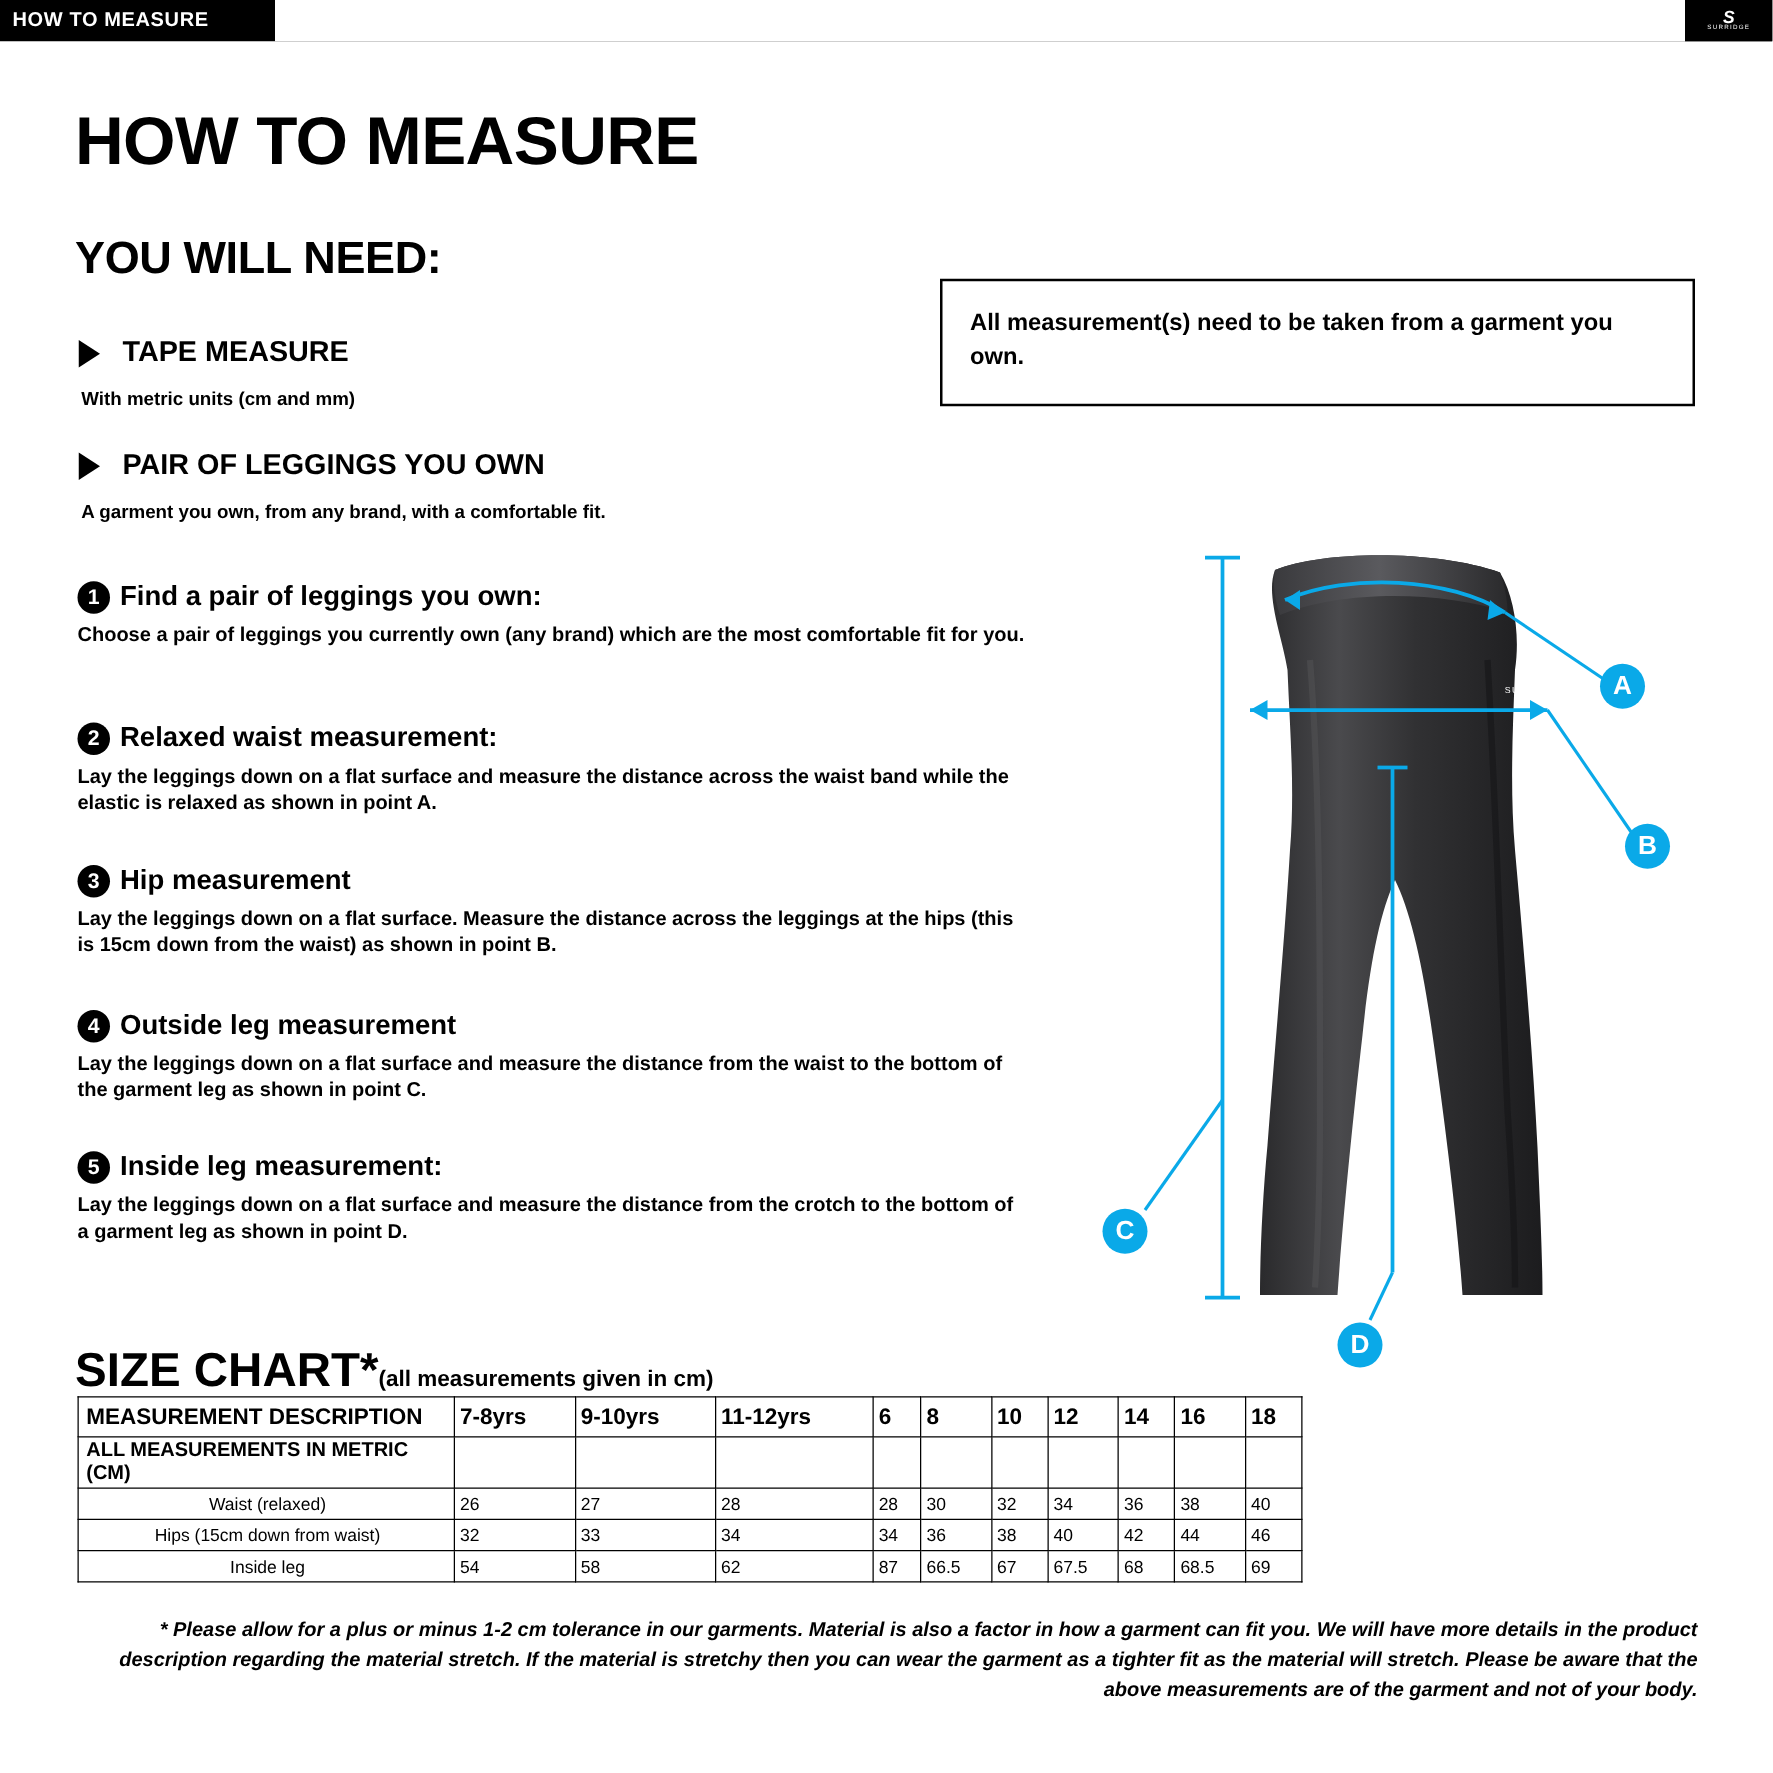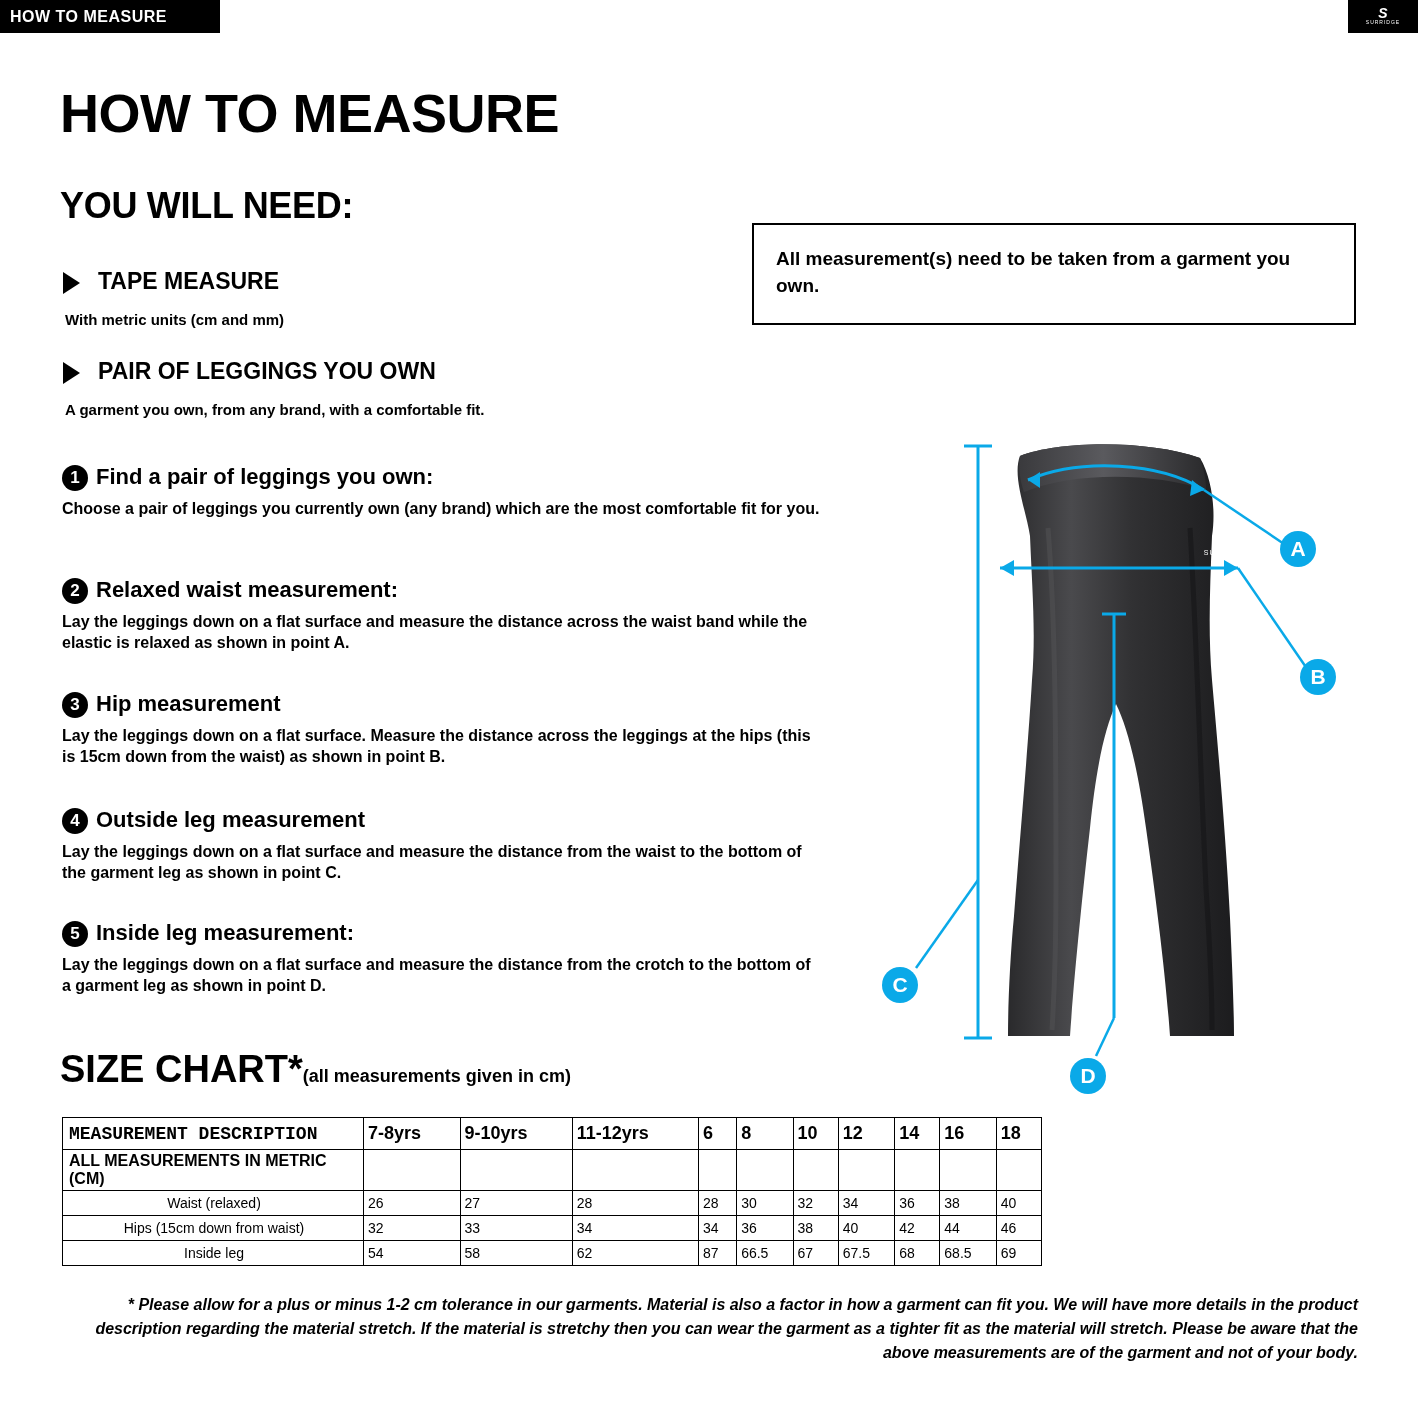--- a/index.html
+++ b/index.html
@@ -160,21 +160,21 @@
   }
   #step1 { top: 464px; }
   #step2 { top: 577px; }
   #step3 { top: 691px; }
   #step4 { top: 807px; }
   #step5 { top: 920px; }
 
   
   .sizechart-h {
     position: absolute;
-    left: 60px; top: 1048px;
+    left: 60px; top: 1076px;
     font-size: 38px;
     font-weight: bold;
     white-space: nowrap;
   }
   .sizechart-h .small {
     font-size: 18px;
     font-weight: bold;
   }
 
   
@@ -193,21 +193,20 @@
   table.sizes thead th {
     font-size: 18px;
     font-weight: bold;
     text-align: left;
     height: 27px;
   }
   table.sizes thead th.desc {
     text-align: left;
     padding-left: 6px;
     width: 290px;
-    font-family: Liberation Mono, monospace;
   }
   table.sizes tr.unitrow td {
     font-size: 16px;
     font-weight: bold;
     text-align: left;
     padding-left: 6px;
     height: 17px;
   }
   table.sizes td.label {
     text-align: center;

